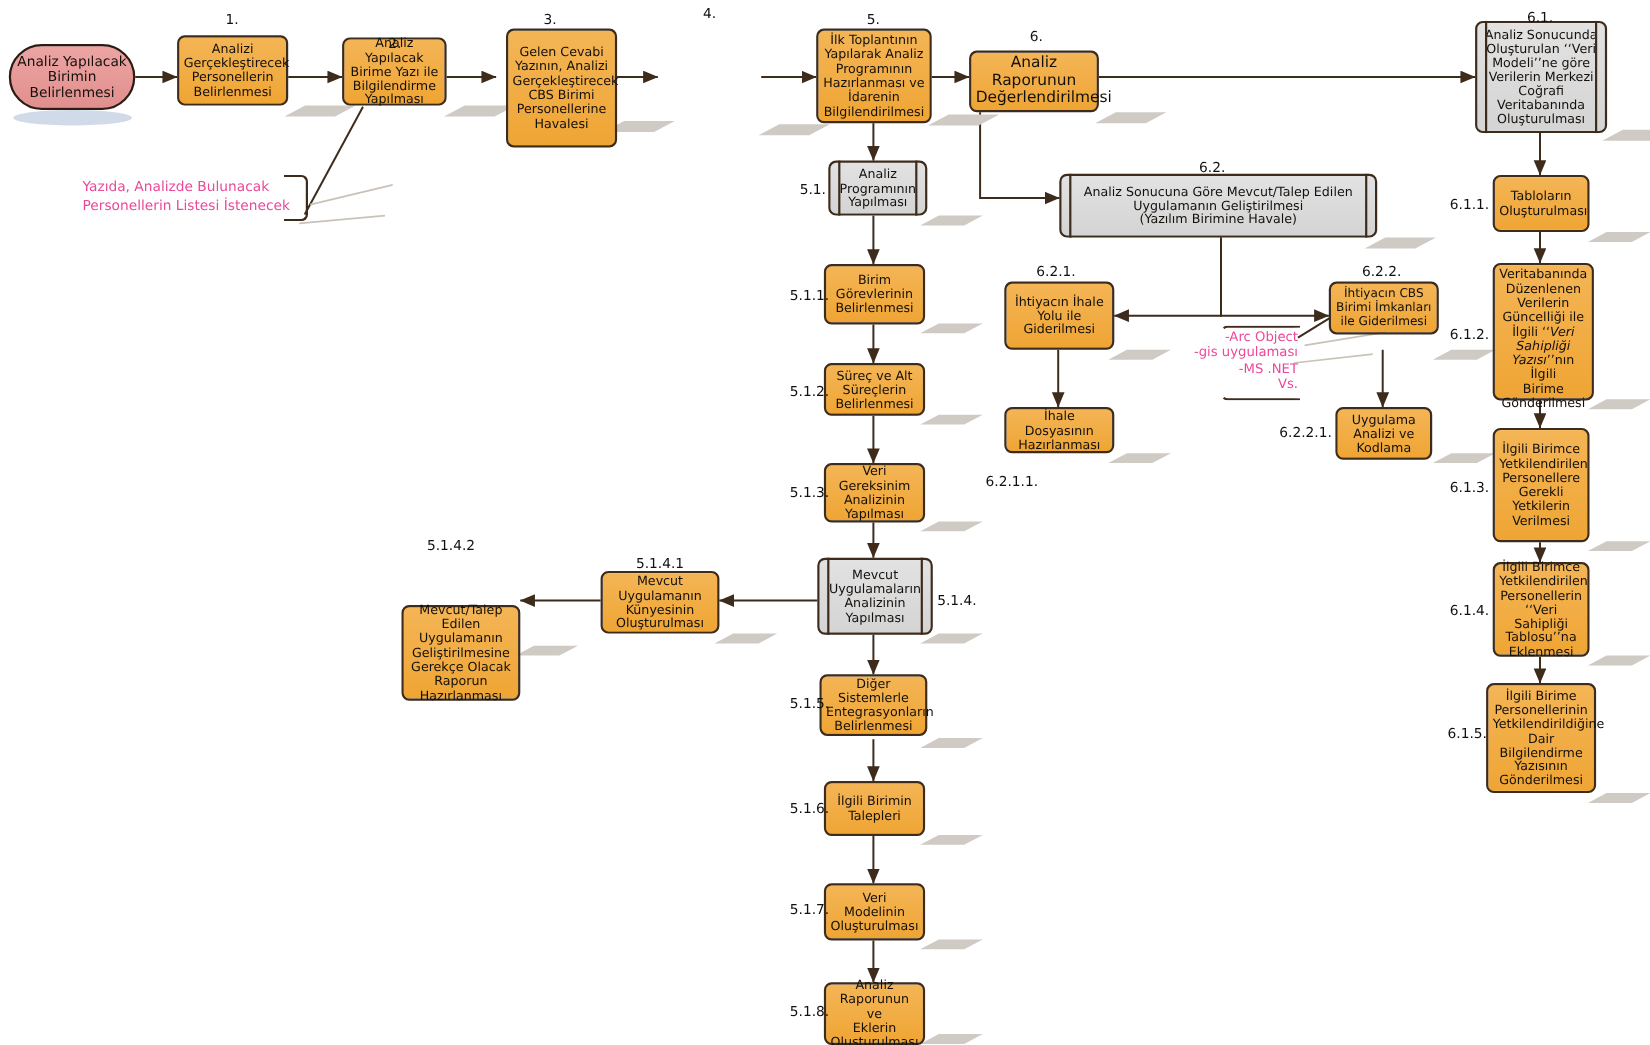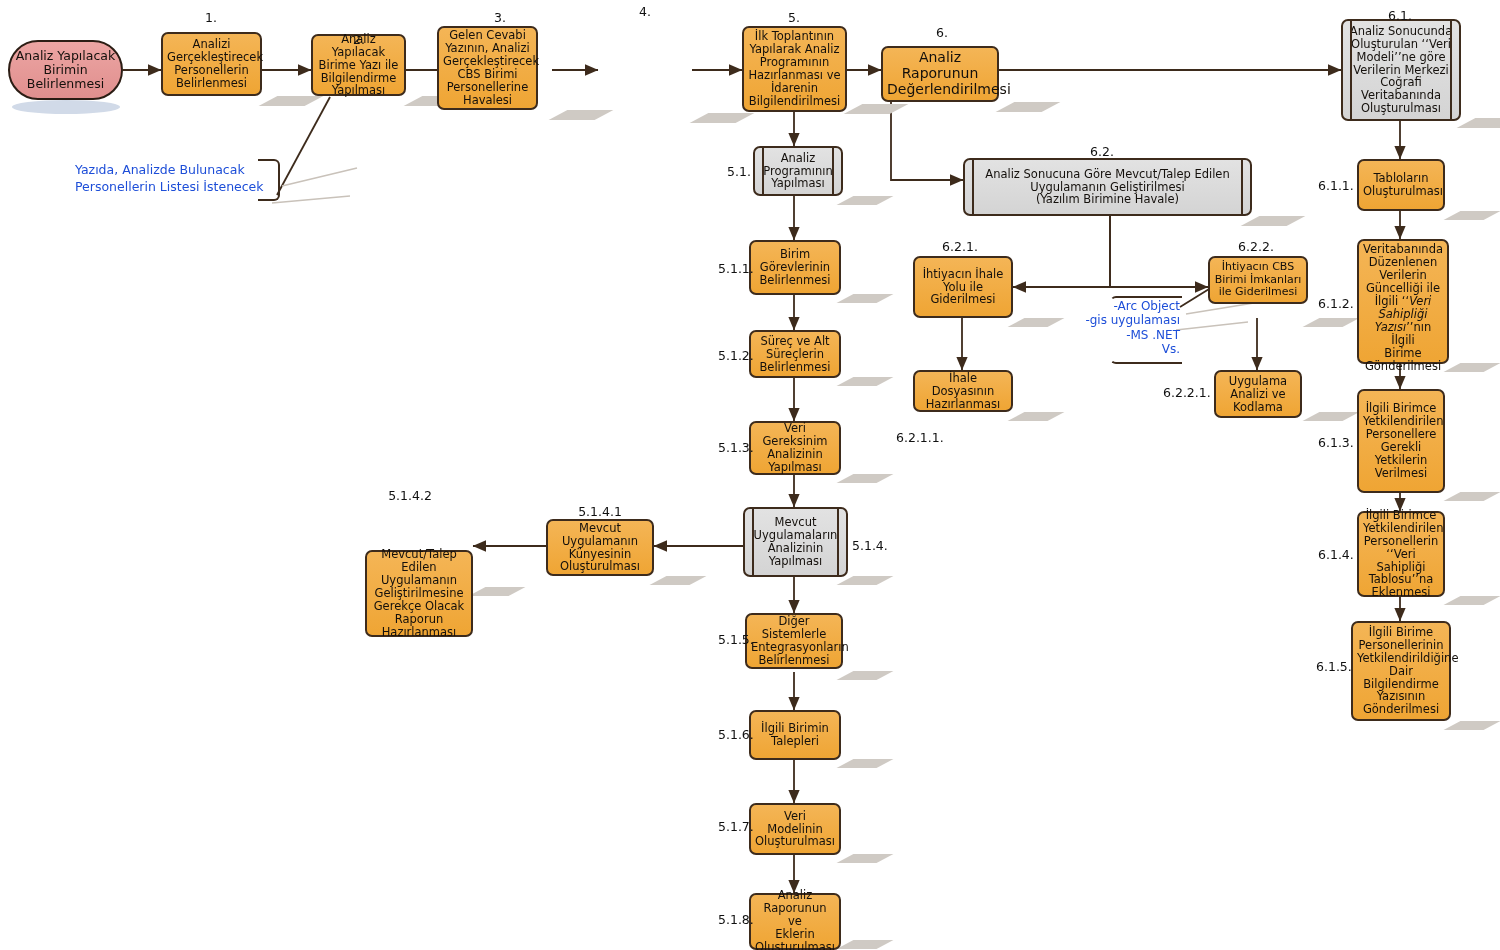--- a/index.html
+++ b/index.html
@@ -89,21 +89,21 @@
     color:#111;
     white-space:nowrap;
     z-index:4;
   }
   .num.ctr{transform:translateX(-50%);}
 
   
   .note-text{
     position:absolute;
     font-size:12.5px;
-    color:#1d4ed8;
+    color:#ec4899;
     line-height:1.35;
     white-space:pre-line;
     z-index:4;
   }
   .note-text.right{text-align:right;}
 
   
   .bracket{
     position:absolute;
     box-sizing:border-box;
@@ -224,21 +224,21 @@
 
   <div class="num ctr" style="left:359px;top:32px;">2.</div>
   <div class="node proc" style="left:311px;top:34px;width:95px;height:62px;font-size:11.5px;">
     <span class="txt" style="white-space: pre-line;">Analiz Yapılacak
 Birime Yazı ile
 Bilgilendirme
 Yapılması</span>
   </div>
 
   <div class="num ctr" style="left:500px;top:10px;">3.</div>
-  <div class="node proc" style="left:437px;top:26px;width:101px;height:84px;font-size:11.5px;">
+  <div class="node proc" style="left:460px;top:26px;width:101px;height:108px;font-size:11.5px;">
     <span class="txt" style="white-space: pre-line;">Gelen Cevabi
 Yazının, Analizi
 Gerçekleştirecek
 CBS Birimi
 Personellerine
 Havalesi</span>
   </div>
 
   <div class="num ctr" style="left:645px;top:4px;">4.</div>
 

